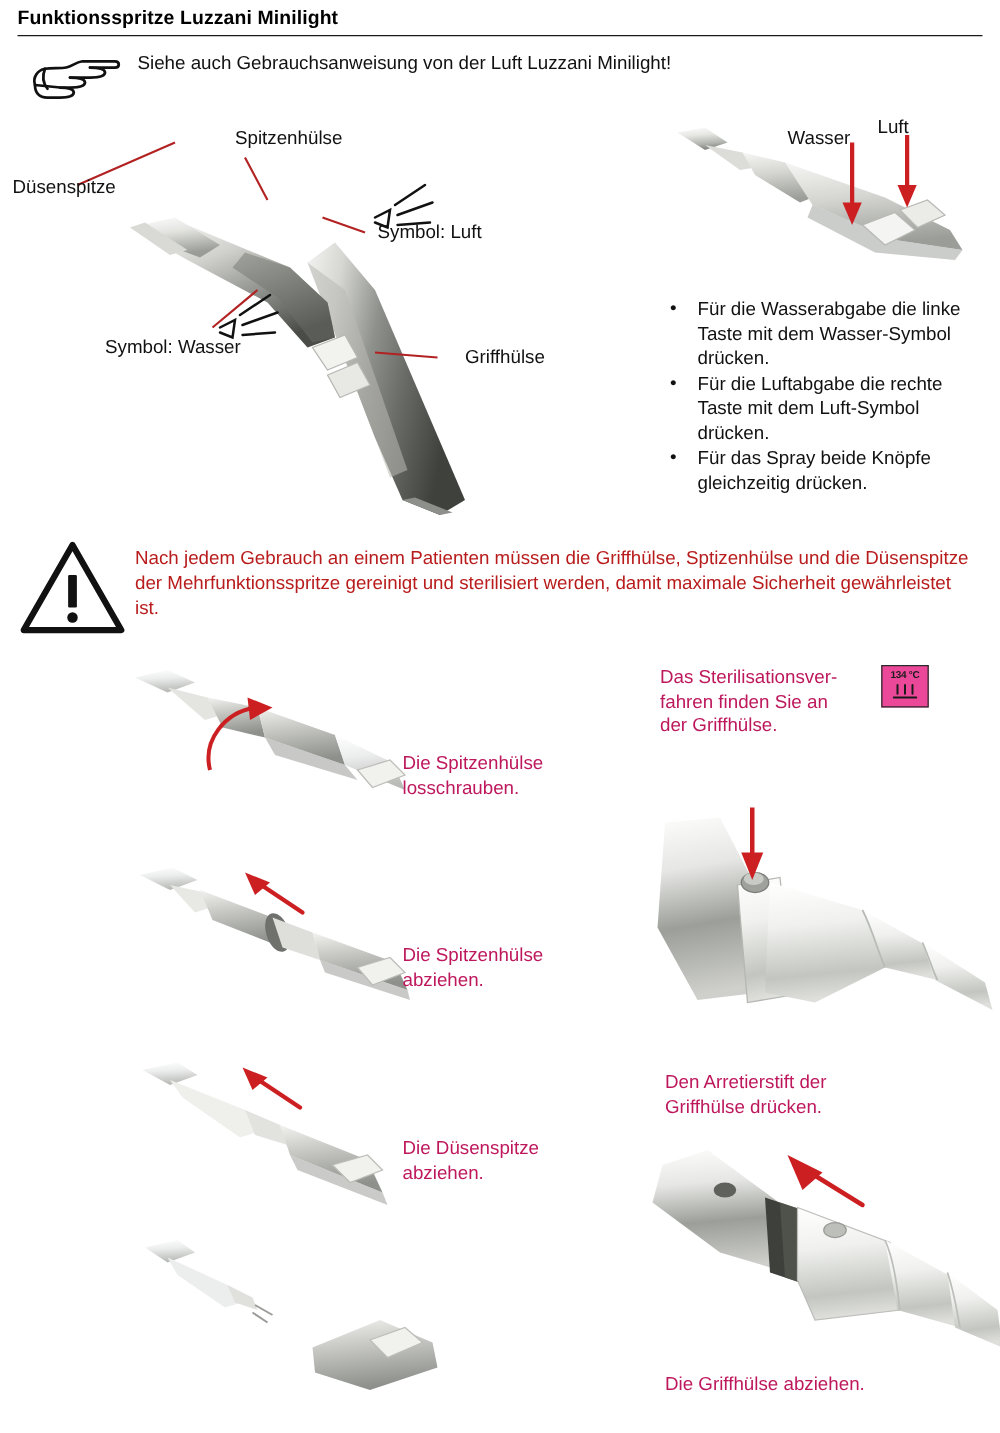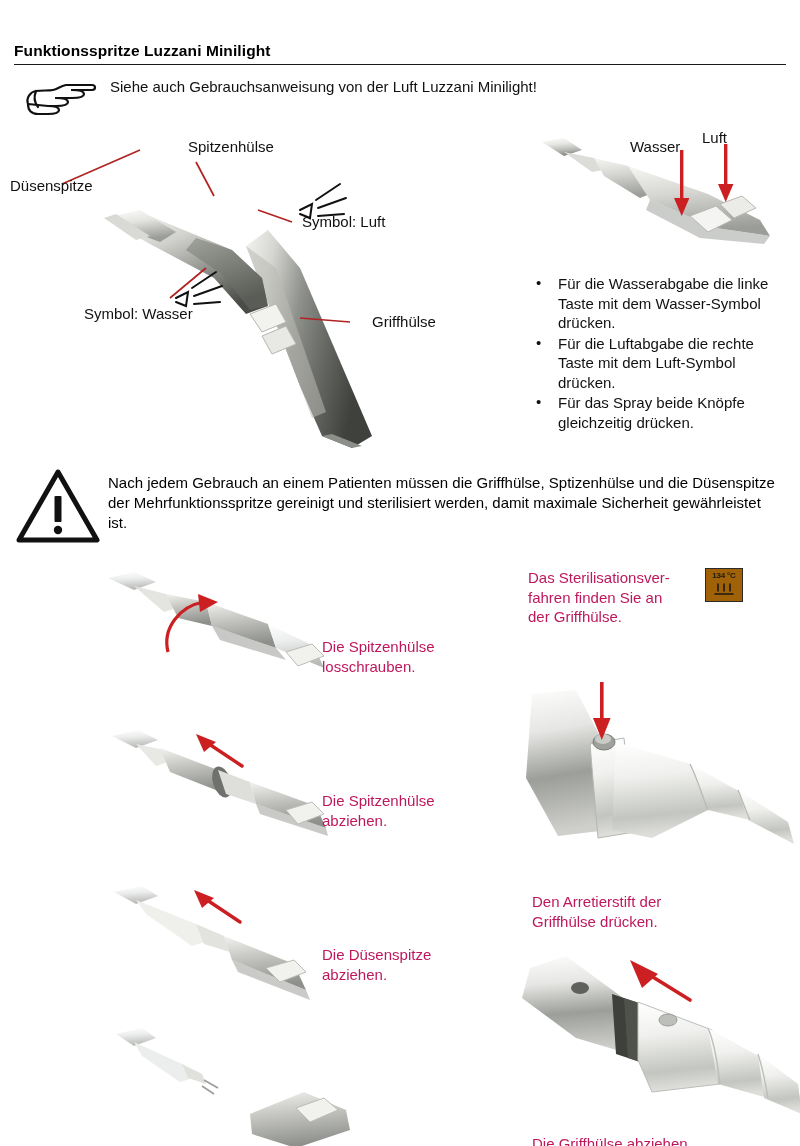--- a/index.html
+++ b/index.html
@@ -6,21 +6,21 @@
   html, body { margin: 0; padding: 0; }
   body {
     width: 800px;
     height: 1146px;
     background: #ffffff;
     font-family: "Liberation Sans", sans-serif;
     color: #1a1a1a;
     position: relative;
     overflow: hidden;
   }
-  .page { position: relative; width: 800px; height: 930px; margin-top: 36px; }
+  .page { position: relative; width: 800px; height: 930px; }
 
   
   .title-bar {
     position: absolute; left: 14px; top: 6px; width: 770px;
   }
   .title {
     font-size: 15.5px; font-weight: bold; color: #000;
     letter-spacing: .1px;
   }
   .title-rule {
@@ -40,39 +40,39 @@
     white-space: nowrap; line-height: 1.28;
   }
   .blk {
     position: absolute; font-size: 15px; color: #be185d; line-height: 1.30;
   }
 
   
   .warn-icon { position: absolute; left: 16px; top: 432px; }
   .warn-text {
     position: absolute; left: 108px; top: 437px; width: 668px;
-    font-size: 15px; line-height: 1.33; color: #000000;
+    font-size: 15px; line-height: 1.33; color: #b91c1c;
   }
 
   
   .bullets {
     position: absolute; left: 530px; top: 238px; width: 262px;
     font-size: 15px; line-height: 1.30; color: #111;
   }
   .bullets ul { margin: 0; padding: 0; list-style: none; }
   .bullets li { position: relative; padding-left: 28px; margin-bottom: 1px; }
   .bullets li .dot {
     position: absolute; left: 6px; top: -1px; font-size: 15px;
   }
 
   
   .steril-box {
     position: absolute; left: 705px; top: 532px;
     width: 38px; height: 34px; border: 1.4px solid #2a2a2a;
-    background: #a16207;
+    background: #ec4899;
   }
   .steril-temp {
     position: absolute; top: 2px; left: 0; width: 100%;
     text-align: center; font-size: 8px; font-weight: bold;
     color: #1a1a1a; letter-spacing: -.2px;
   }
 
   
   .ill { position: absolute; }
   svg { display: block; overflow: visible; }

